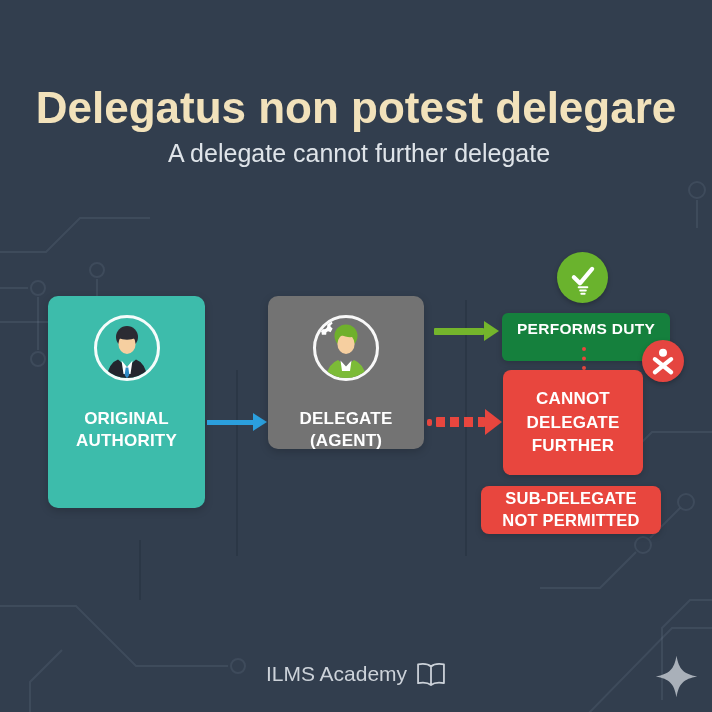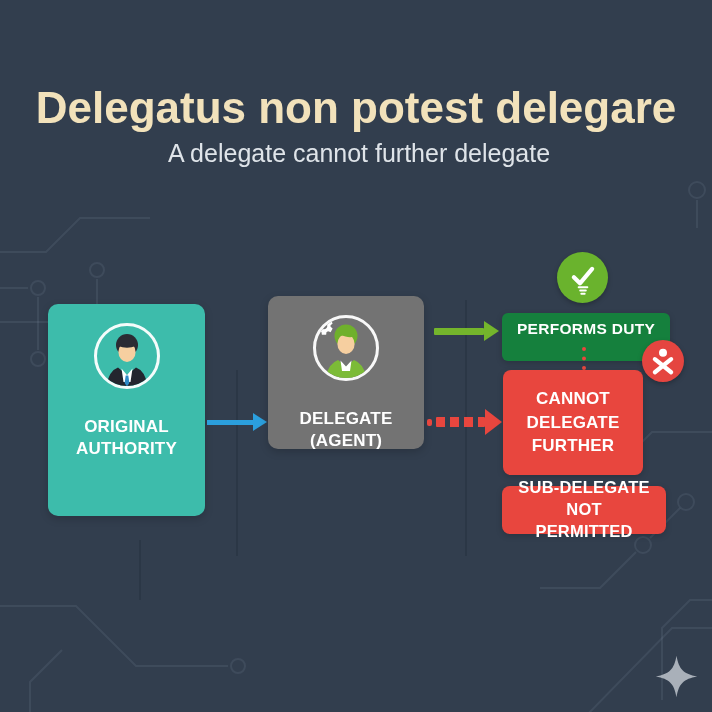--- a/index.html
+++ b/index.html
@@ -19,21 +19,21 @@
   .subtitle{
     position:absolute;left:0;top:136px;width:712px;margin:3px;
     text-align:center;font-size:25px;font-weight:normal;color:#dfe4e9;
   }
 
   
   .node{
     position:absolute;border-radius:10px;
     box-shadow:0 3px 8px rgba(0,0,0,.18);
   }
-  .node-teal{left:48px;top:296px;width:157px;height:212px;background:#3dbcab;margin-top:8px;}
+  .node-teal{left:48px;top:296px;width:157px;height:212px;background:#3dbcab;}
   .node-blue{left:268px;top:296px;width:156px;height:153px;background:#737373;}
   .node-label{
     position:absolute;top:112px;left:0;width:100%;
     text-align:center;color:#fff;font-size:17px;font-weight:bold;line-height:1.32;
     padding:0;letter-spacing:.2px;
   }
   .avatar-ring{
     position:absolute;left:50%;top:19px;transform:translateX(-50%);
     width:66px;height:66px;border:3px solid rgba(255,255,255,.95);
     border-radius:50%;box-sizing:border-box;overflow:hidden;
@@ -48,21 +48,21 @@
     color:#fff;font-size:15.5px;font-weight:bold;text-align:center;line-height:32px;
     white-space:nowrap;letter-spacing:.3px;
   }
   .box-red{
     position:absolute;background:#e8463e;border-radius:8px;
     box-shadow:0 2px 6px rgba(0,0,0,.18);
     color:#fff;font-weight:bold;text-align:center;letter-spacing:.2px;
     display:flex;align-items:center;justify-content:center;
   }
   .box-red-big{left:503px;top:370px;width:140px;height:105px;font-size:17px;line-height:1.38;padding:0 20px;box-sizing:border-box;}
-  .box-red-small{left:502px;top:486px;width:164px;height:48px;font-size:16.5px;line-height:1.32;padding:16px 14px;box-sizing:border-box;}
+  .box-red-small{left:481px;top:486px;width:180px;height:48px;font-size:16.5px;line-height:1.32;padding:16px 14px;box-sizing:border-box;}
 
   
   .arrow{position:absolute;display:flex;align-items:center;}
   .arrow-blue{left:207px;top:412px;height:20px;}
   .arrow-blue .shaft{width:46px;height:5px;background:#2b9fdd;}
   .arrow-blue .head{width:0;height:0;border-top:9px solid transparent;border-bottom:9px solid transparent;border-left:14px solid #2b9fdd;}
   .arrow-green{left:434px;top:320px;height:22px;}
   .arrow-green .shaft{width:50px;height:7px;background:#74b52c;border-radius:1px;}
   .arrow-green .head{width:0;height:0;border-top:10px solid transparent;border-bottom:10px solid transparent;border-left:15px solid #74b52c;}
   .arrow-red{left:427px;top:409px;height:26px;}
@@ -192,18 +192,24 @@
   <div class="arrow arrow-red">
     <div class="dot"></div>
       <div class="shaft"></div>
       <div class="head"></div>
   </div>
 
   <div class="box-red box-red-big">CANNOT DELEGATE FURTHER</div>
 
   <div class="box-red box-red-small">SUB-DELEGATE NOT PERMITTED</div>
 
+  <div class="footer">
+    <span class="brand">ILMS Academy</span>
+    <svg width="30" height="25" viewBox="0 0 32 26">
+      <path d="M16 4.5 C13 1.8 8.2 1.2 2.2 2.2 L2.2 22.2 C8.2 21.2 13 21.8 16 24.2 C19 21.8 23.8 21.2 29.8 22.2 L29.8 2.2 C23.8 1.2 19 1.8 16 4.5 Z M16 4.5 L16 24.2" fill="none" stroke="#ccd2d9" stroke-width="1.9" stroke-linejoin="round"></path>
+    </svg>
+  </div>
 
   <svg class="sparkle" viewBox="-25 -25 50 50">
     <path d="M0,-22 C2.6,-7.5 7.5,-2.6 22,0 C7.5,2.6 2.6,7.5 0,22 C-2.6,7.5 -7.5,2.6 -22,0 C-7.5,-2.6 -2.6,-7.5 0,-22 Z" fill="#a9b0b9"></path>
   </svg>
 
 </div>
 
 </body></html>

